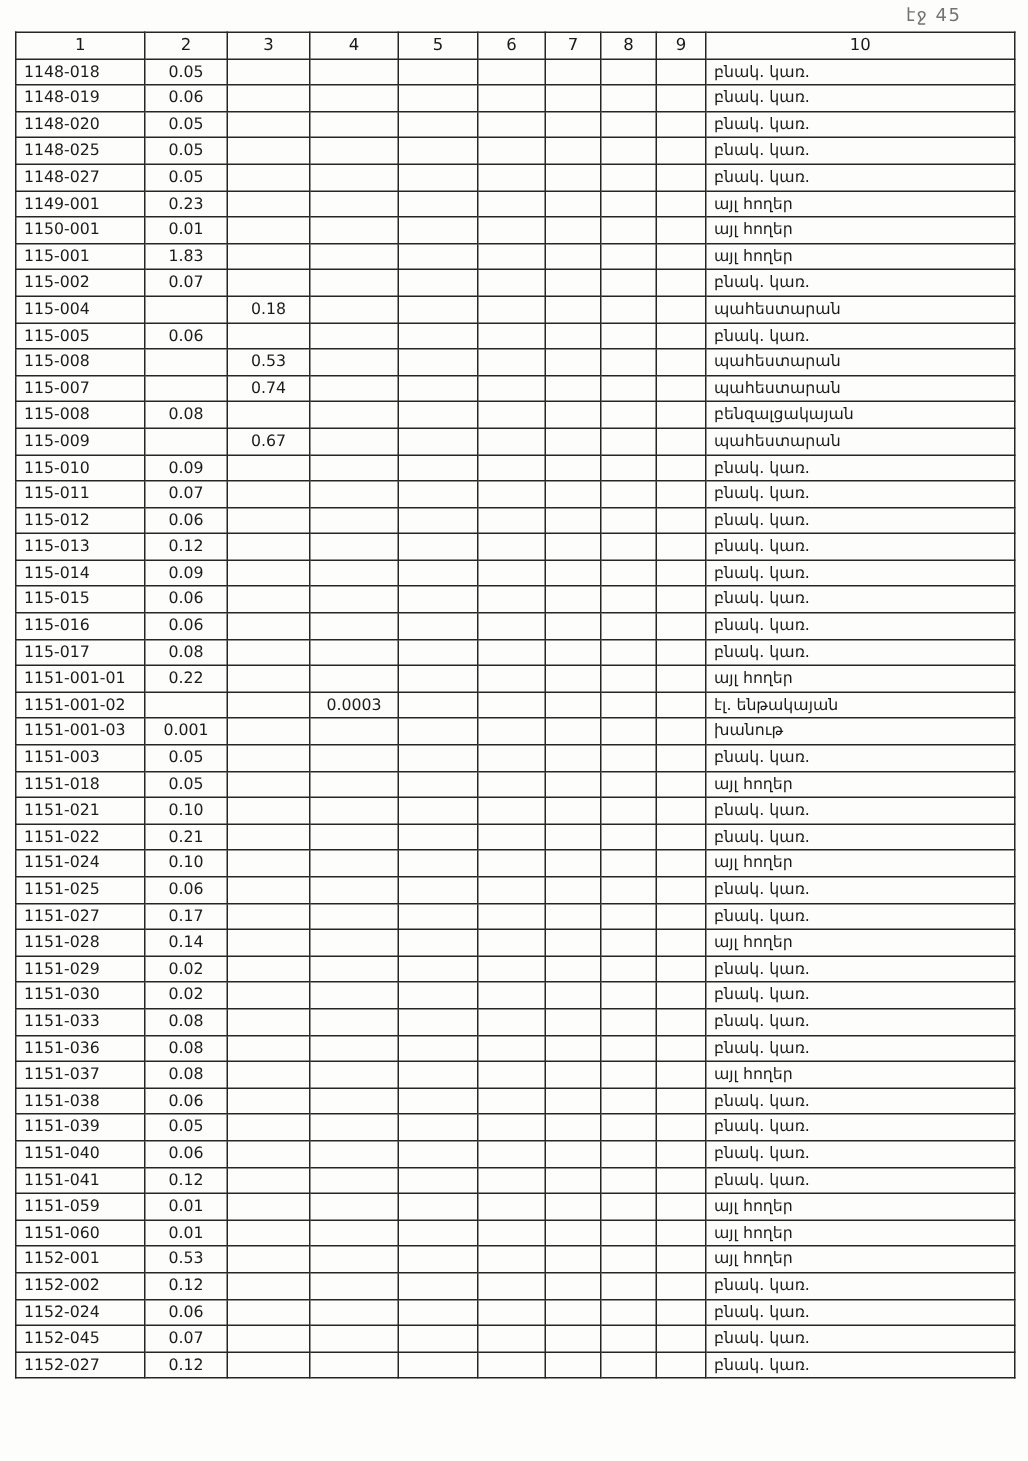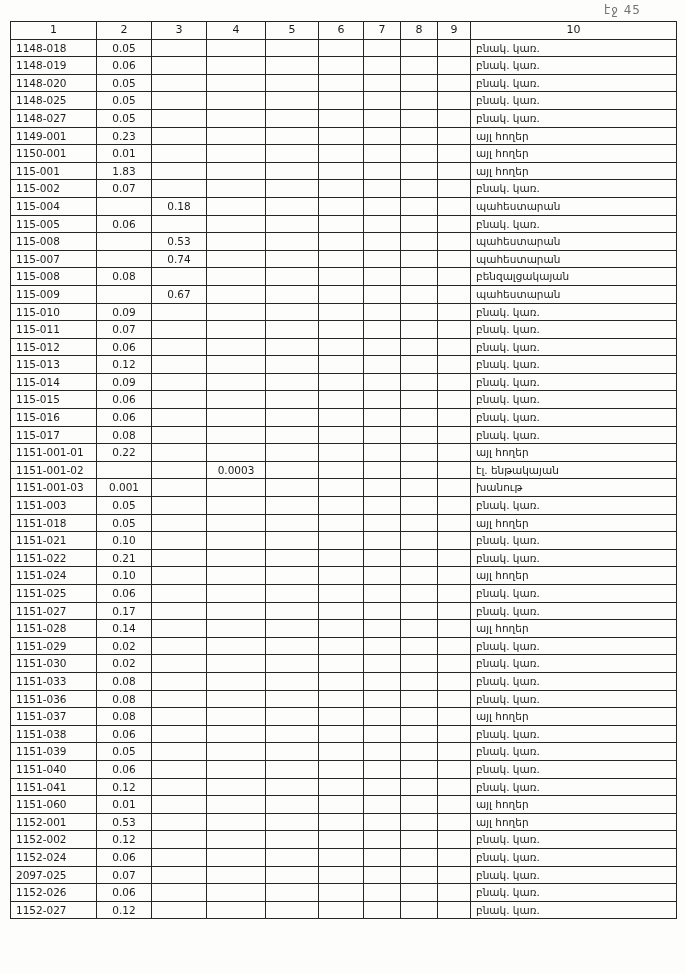--- a/index.html
+++ b/index.html
@@ -603,20 +603,32 @@
         <td class="col3"></td>
         <td class="col4"></td>
         <td class="col5"></td>
         <td class="col6"></td>
         <td class="col7"></td>
         <td class="col8"></td>
         <td class="col9"></td>
         <td class="col10">բնակ. կառ.</td>
       </tr>
       <tr>
+        <td class="col1">1151-059</td>
+        <td class="col2">0.01</td>
+        <td class="col3"></td>
+        <td class="col4"></td>
+        <td class="col5"></td>
+        <td class="col6"></td>
+        <td class="col7"></td>
+        <td class="col8"></td>
+        <td class="col9"></td>
+        <td class="col10">այլ հողեր</td>
+      </tr>
+      <tr>
         <td class="col1">1151-060</td>
         <td class="col2">0.01</td>
         <td class="col3"></td>
         <td class="col4"></td>
         <td class="col5"></td>
         <td class="col6"></td>
         <td class="col7"></td>
         <td class="col8"></td>
         <td class="col9"></td>
         <td class="col10">այլ հողեր</td>
@@ -651,34 +663,22 @@
         <td class="col3"></td>
         <td class="col4"></td>
         <td class="col5"></td>
         <td class="col6"></td>
         <td class="col7"></td>
         <td class="col8"></td>
         <td class="col9"></td>
         <td class="col10">բնակ. կառ.</td>
       </tr>
       <tr>
-        <td class="col1">2097-025</td>
+        <td class="col1">1152-045</td>
         <td class="col2">0.07</td>
-        <td class="col3"></td>
-        <td class="col4"></td>
-        <td class="col5"></td>
-        <td class="col6"></td>
-        <td class="col7"></td>
-        <td class="col8"></td>
-        <td class="col9"></td>
-        <td class="col10">բնակ. կառ.</td>
-      </tr>
-      <tr>
-        <td class="col1">1152-026</td>
-        <td class="col2">0.06</td>
         <td class="col3"></td>
         <td class="col4"></td>
         <td class="col5"></td>
         <td class="col6"></td>
         <td class="col7"></td>
         <td class="col8"></td>
         <td class="col9"></td>
         <td class="col10">բնակ. կառ.</td>
       </tr>
       <tr>

